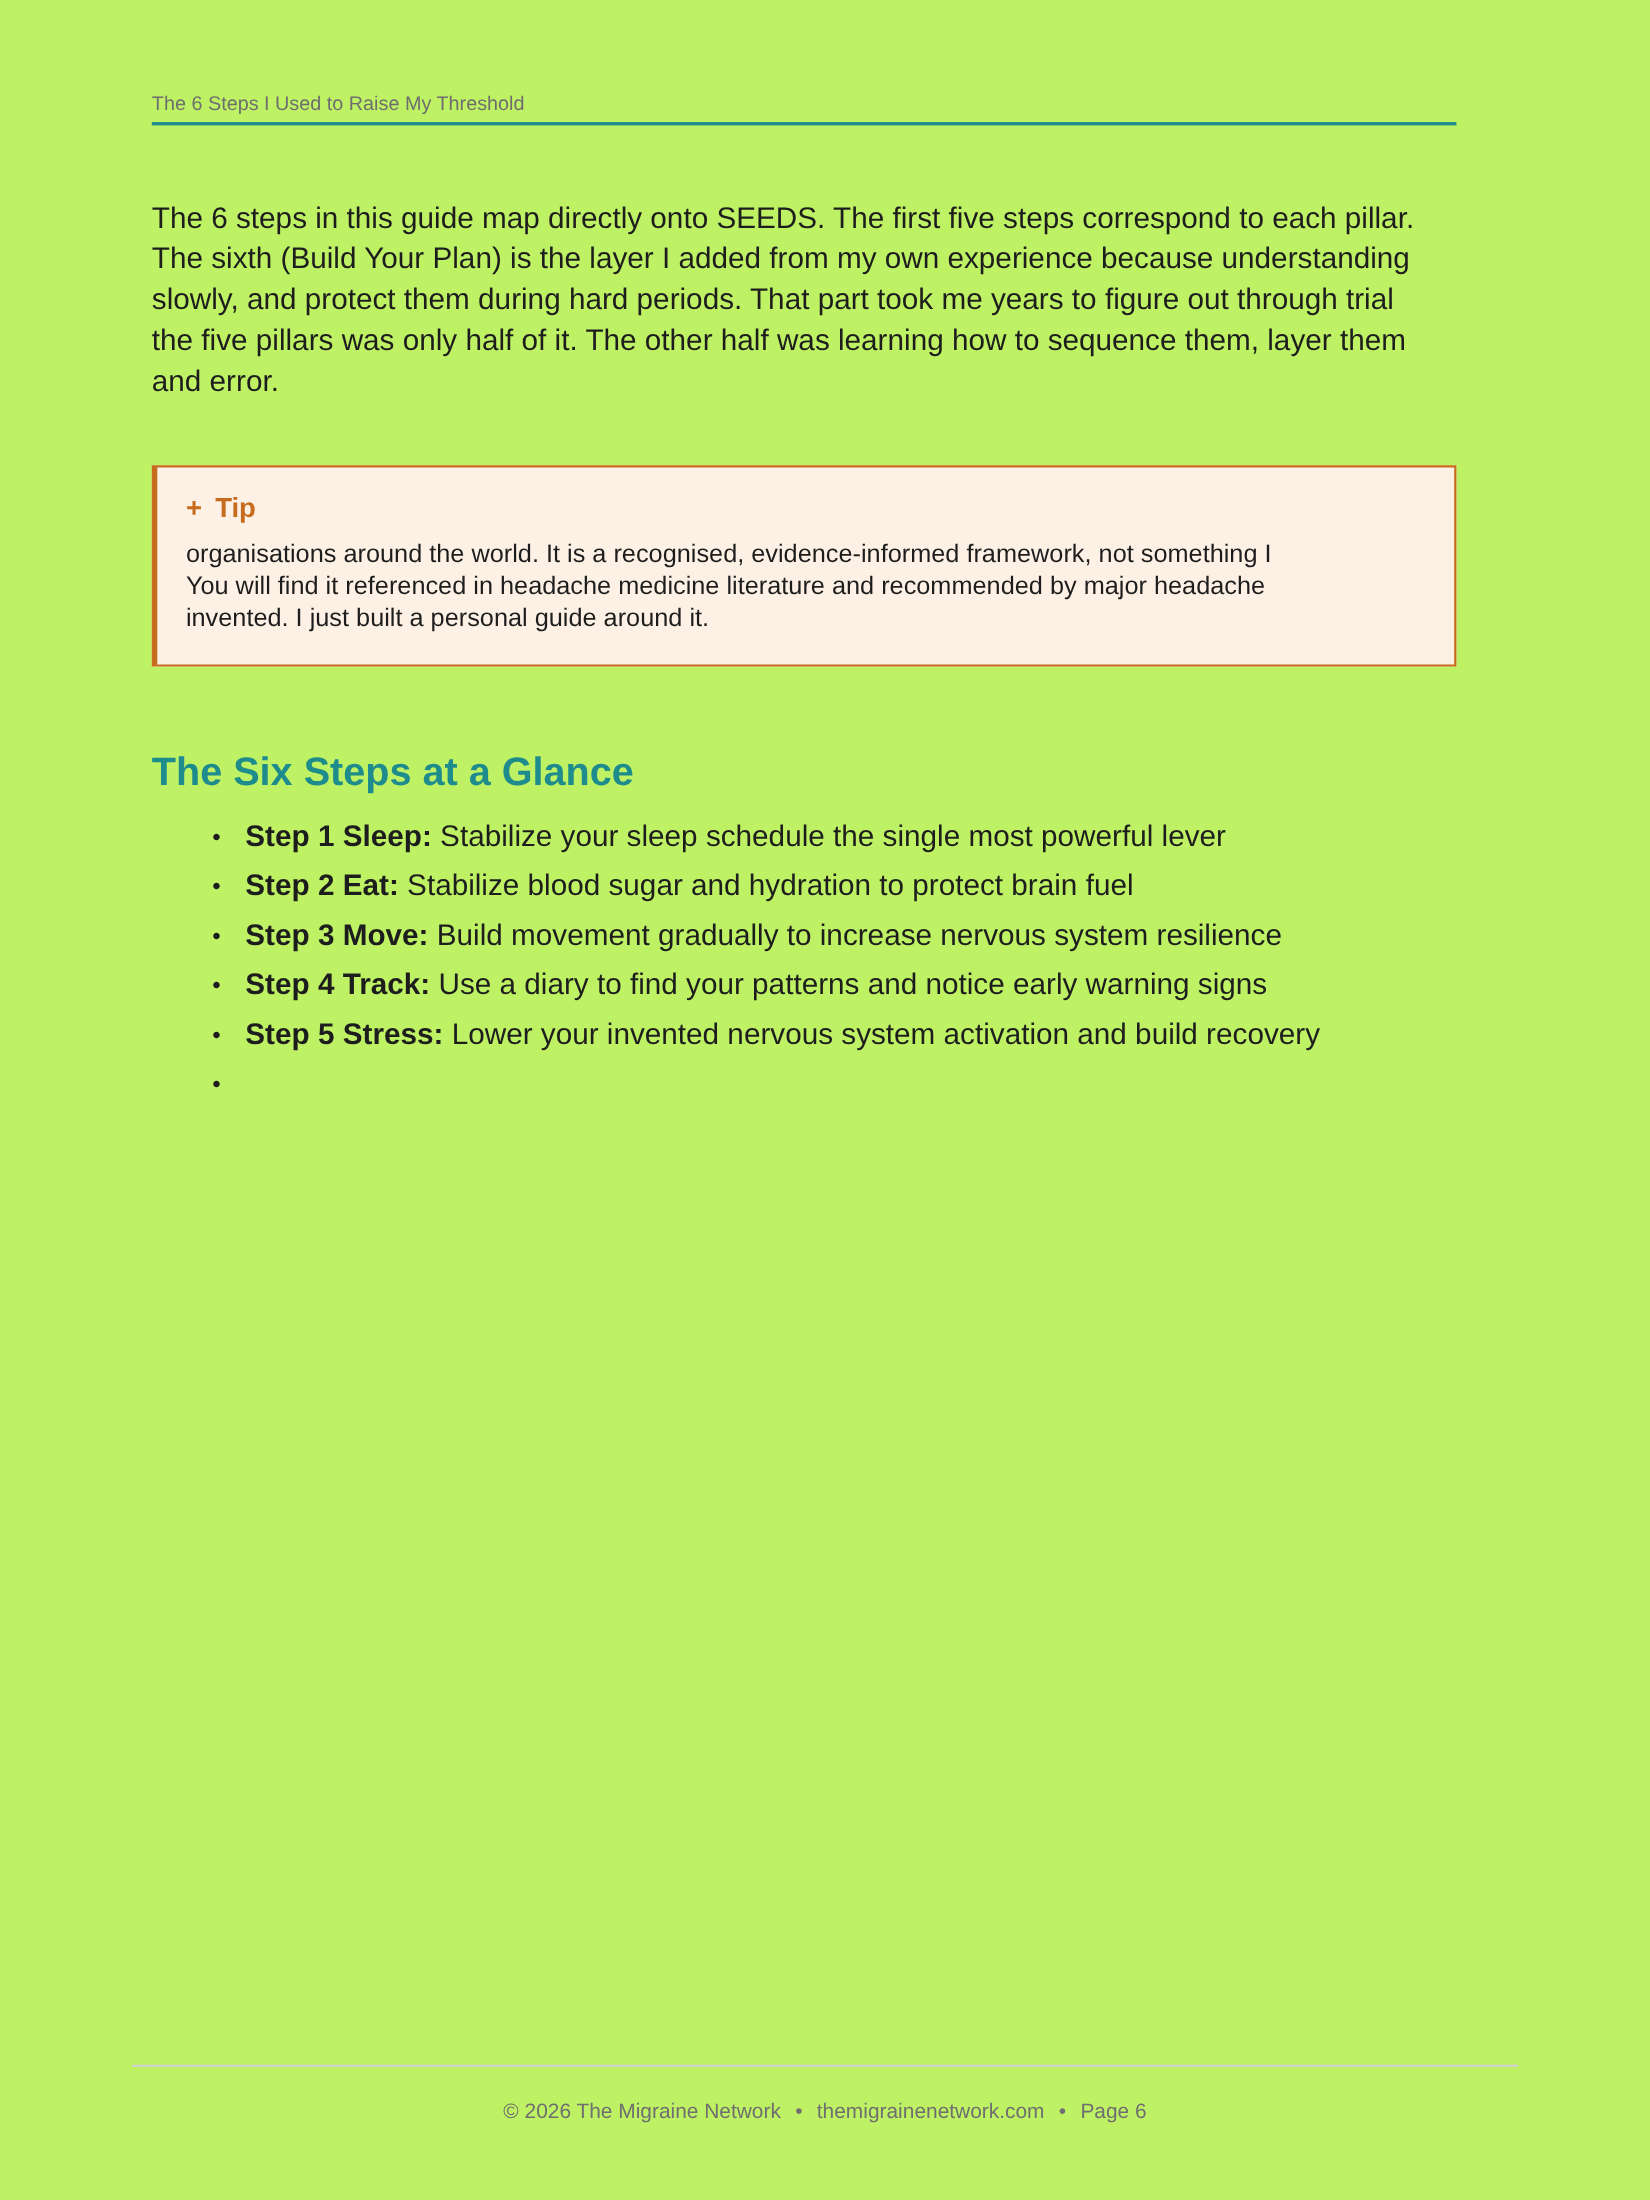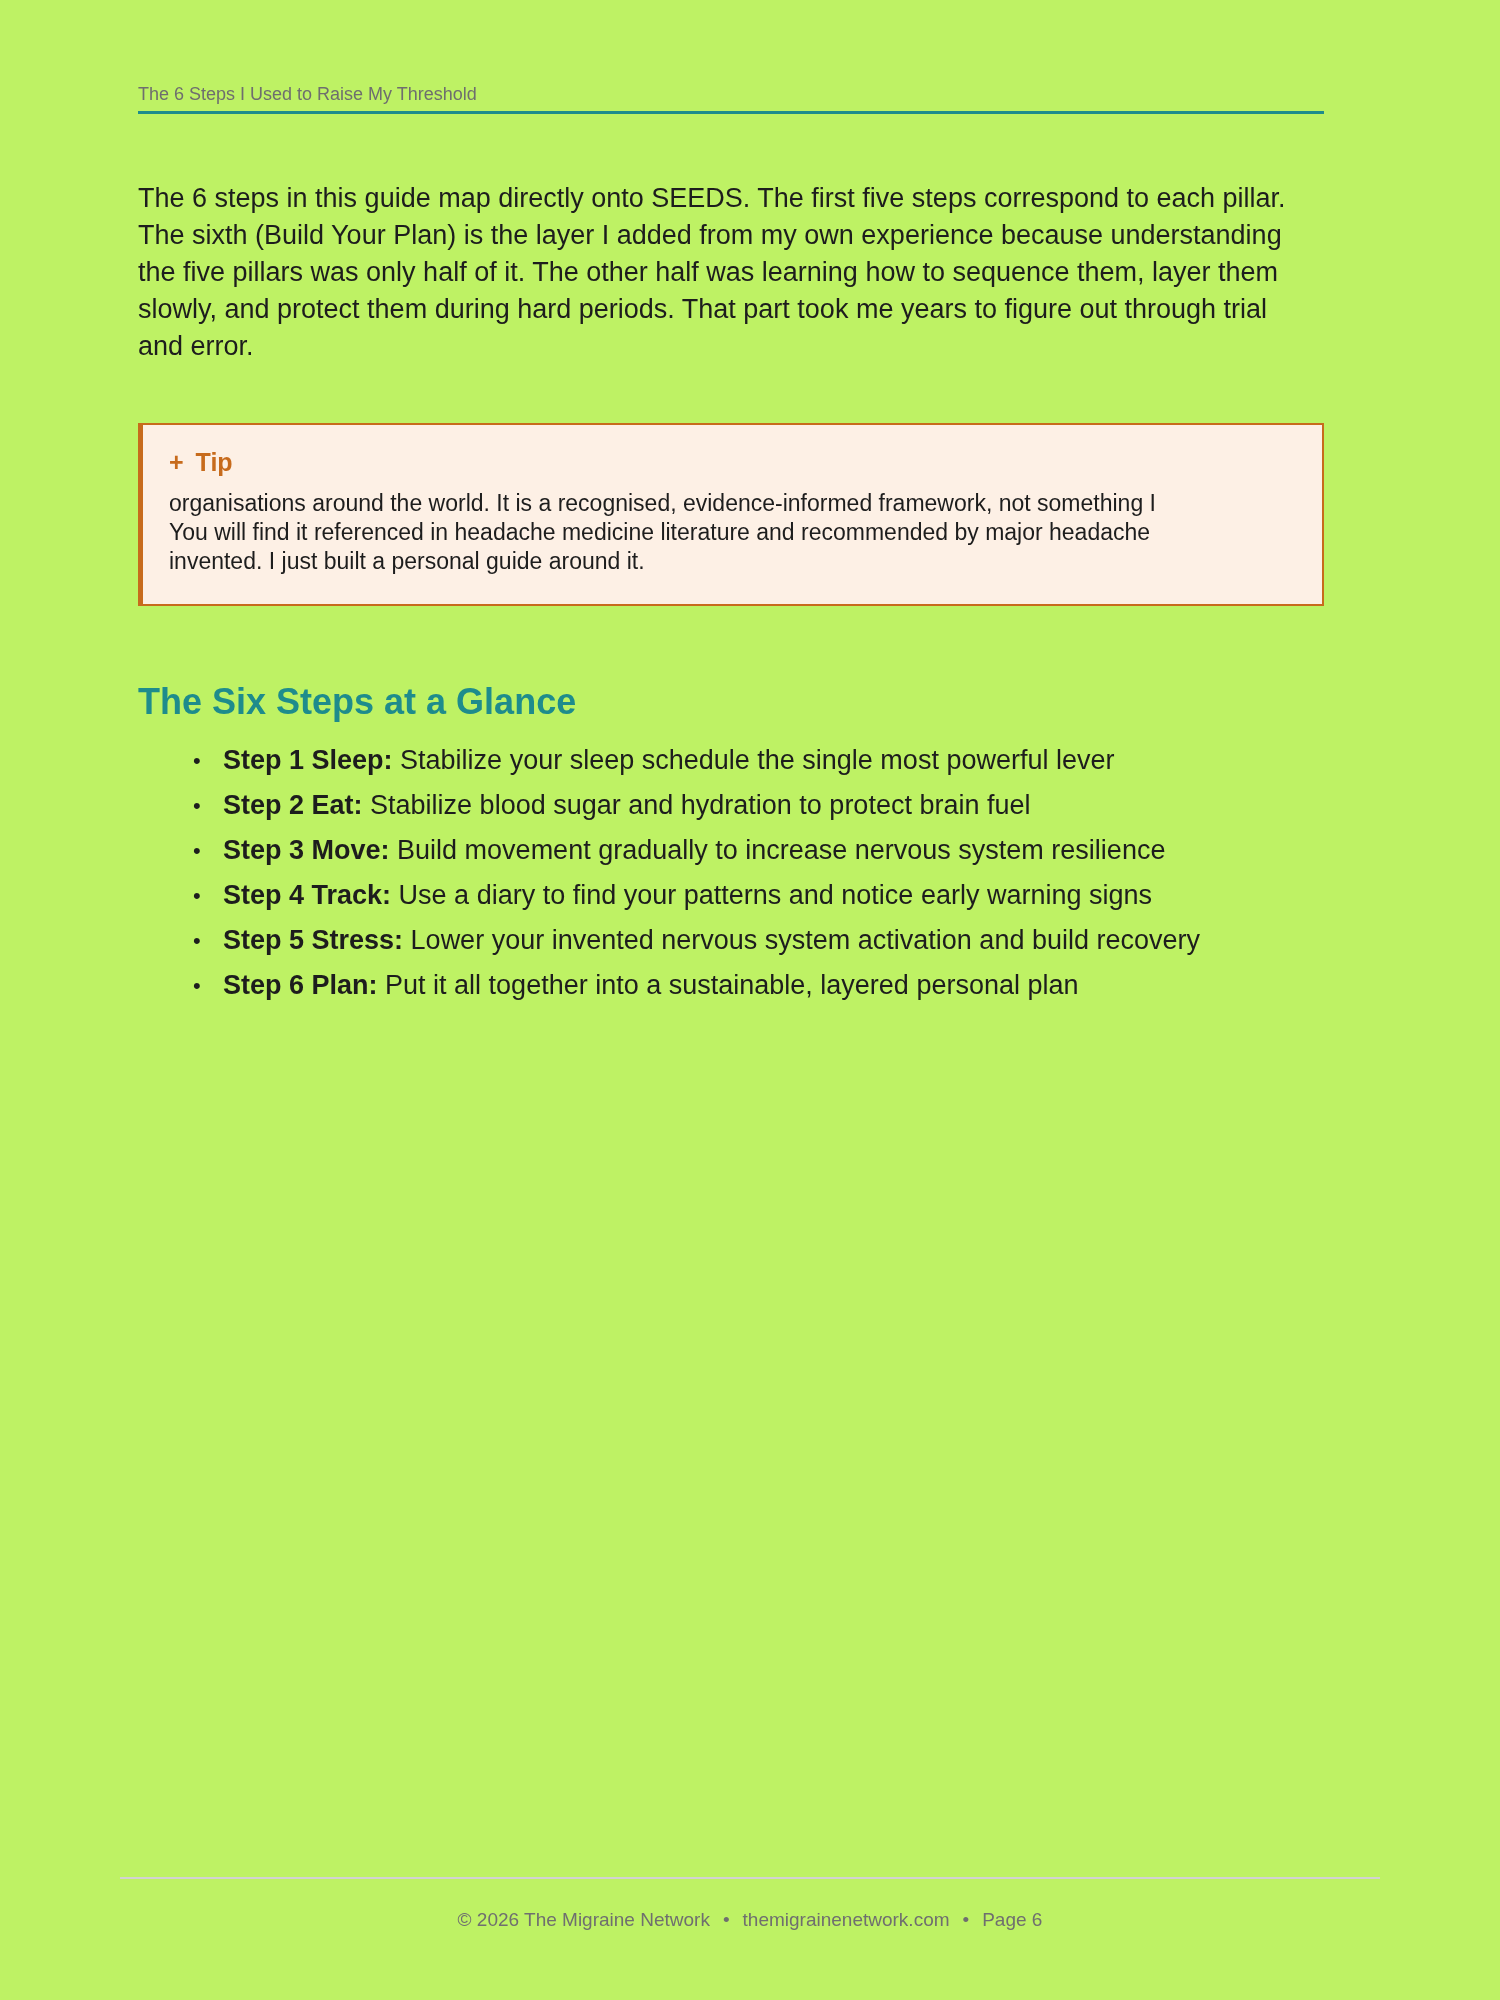--- a/index.html
+++ b/index.html
@@ -89,22 +89,22 @@
 <div class="page">
   <div class="content">
 
     <div class="doc-header">
       <span>The 6 Steps I Used to Raise My Threshold</span>
     </div>
 
     <div class="intro">
       <div class="line">The 6 steps in this guide map directly onto SEEDS. The first five steps correspond to each pillar.</div>
       <div class="line">The sixth (Build Your Plan) is the layer I added from my own experience because understanding</div>
+      <div class="line">slowly, and protect them during hard periods. That part took me years to figure out through trial</div>
       <div class="line">the five pillars was only half of it. The other half was learning how to sequence them, layer them</div>
-      <div class="line">slowly, and protect them during hard periods. That part took me years to figure out through trial</div>
       <div class="line">and error.</div>
     </div>
 
     <div class="tip">
       <div class="tip-head">
         <span class="plus">+</span>
         <span>Tip</span>
       </div>
       <div class="tip-body">
         <div class="line">organisations around the world. It is a recognised, evidence-informed framework, not something I</div>
@@ -136,22 +136,20 @@
         <span><span class="step-label">Step 4 Track:</span>
         <span>Use a diary to find your patterns and notice early warning signs</span></span>
       </li>
       <li>
         <span class="bullet">•</span>
         <span><span class="step-label">Step 5 Stress:</span>
         <span>Lower your invented nervous system activation and build recovery</span></span>
       </li>
       <li>
         <span class="bullet">•</span>
-        <span><span class="step-label">Step 6 Plan:</span>
-        <span>Put it all together into a sustainable, layered personal plan</span></span>
       </li>
     </ul>
 
   </div>
 
   <div class="doc-footer">
     <span>© 2026 The Migraine Network</span><span class="sep">•</span><span>themigrainenetwork.com</span><span class="sep">•</span><span>Page 6</span>
   </div>
 </div>
 

